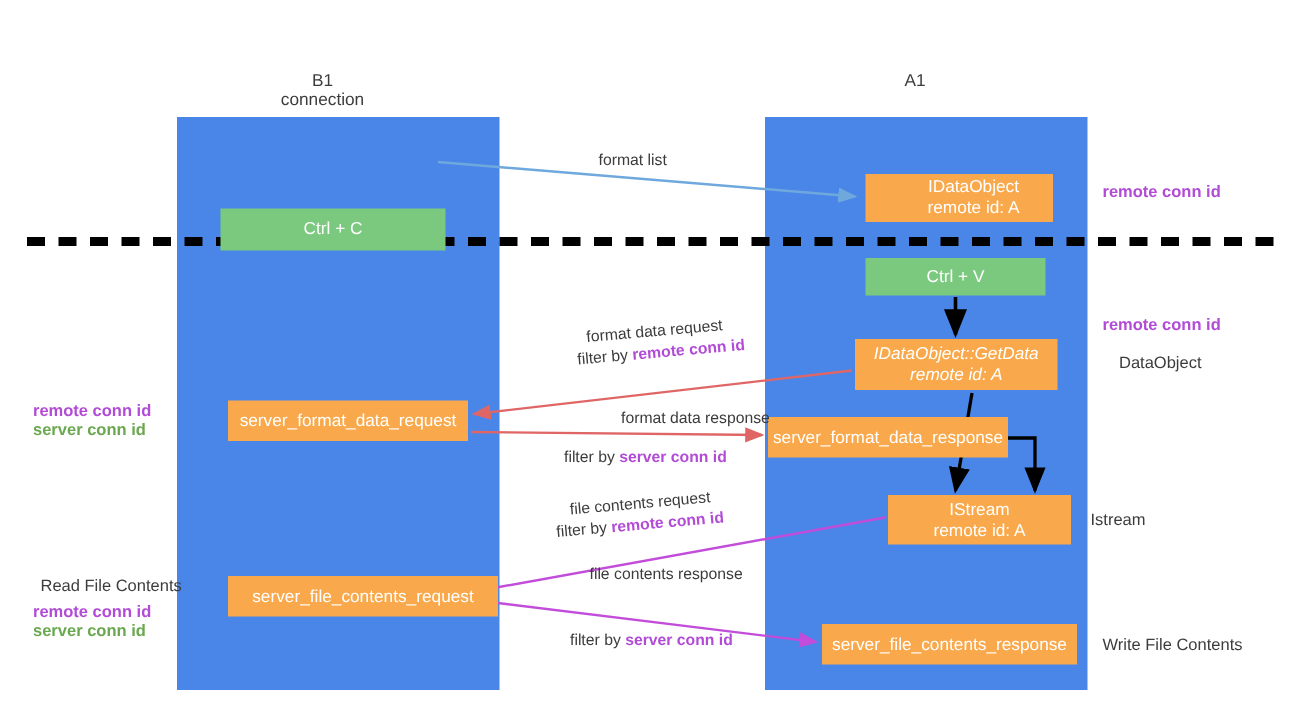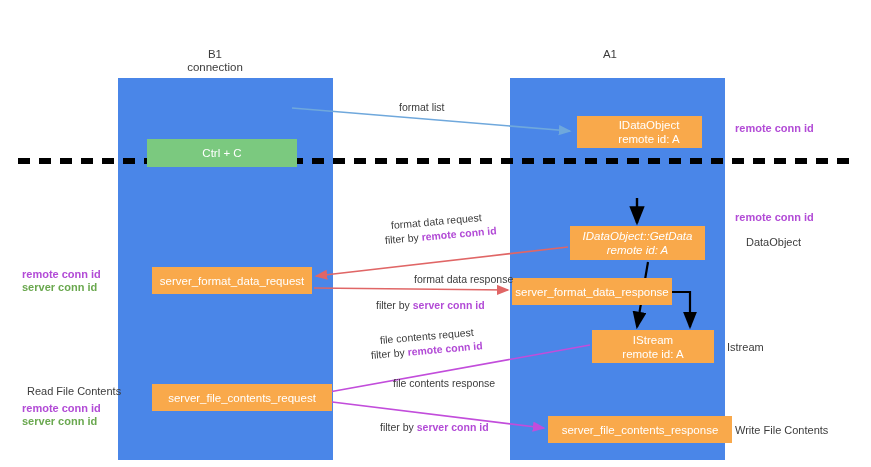--- a/index.html
+++ b/index.html
@@ -30,21 +30,21 @@
   .green{background:#7bc97f;}
 
   #n-ctrlc{left:147px;top:95px;width:150px;height:28px;margin-top:44px;}
   #n-idataobject{left:577px;top:116px;width:125px;height:32px;padding-left:23px;}
   #n-ctrlv{left:577px;top:172px;width:120px;height:25px;}
   #n-getdata{left:570px;top:226px;width:135px;height:34px;font-style:italic;}
   #n-sfdreq{left:152px;top:267px;width:160px;height:27px;}
   #n-sfdres{left:512px;top:278px;width:160px;height:27px;}
   #n-istream{left:592px;top:330px;width:122px;height:33px;}
   #n-sfcreq{left:152px;top:384px;width:180px;height:27px;}
-  #n-sfcres{left:548px;top:416px;width:184px;height:27px;text-align:center;}
+  #n-sfcres{left:548px;top:416px;width:170px;height:27px;text-align:center;}
 
   
   .side{font-size:11px;line-height:13px;font-weight:bold;}
   .purple{color:#b24bd6;}
   .greenT{color:#6aa84f;}
   .plain{font-size:11px;line-height:13px;color:#3c3c3c;font-weight:normal;}
   #sl-remote1{left:735px;top:122px;}
   #sl-remote2{left:735px;top:211px;}
   #sl-dataobject{left:730px;top:236px;padding-left:16px;}
   #sl-istream{left:727px;top:341px;}
@@ -122,20 +122,23 @@
 
   <div class="abs node green" id="n-ctrlc">
     <span>Ctrl + C</span>
   </div>
 
   <div class="abs node orange" id="n-idataobject">
     <span>IDataObject</span>
     <span class="l2">remote id: A</span>
   </div>
 
+  <div class="abs node green" id="n-ctrlv">
+    <span>Ctrl + V</span>
+  </div>
 
   <div class="abs node orange" id="n-getdata">
     <span>IDataObject::GetData</span>
     <span class="l2">remote id: A</span>
   </div>
 
   <div class="abs node orange" id="n-sfdres">
     <span>server_format_data_response</span>
   </div>
 

